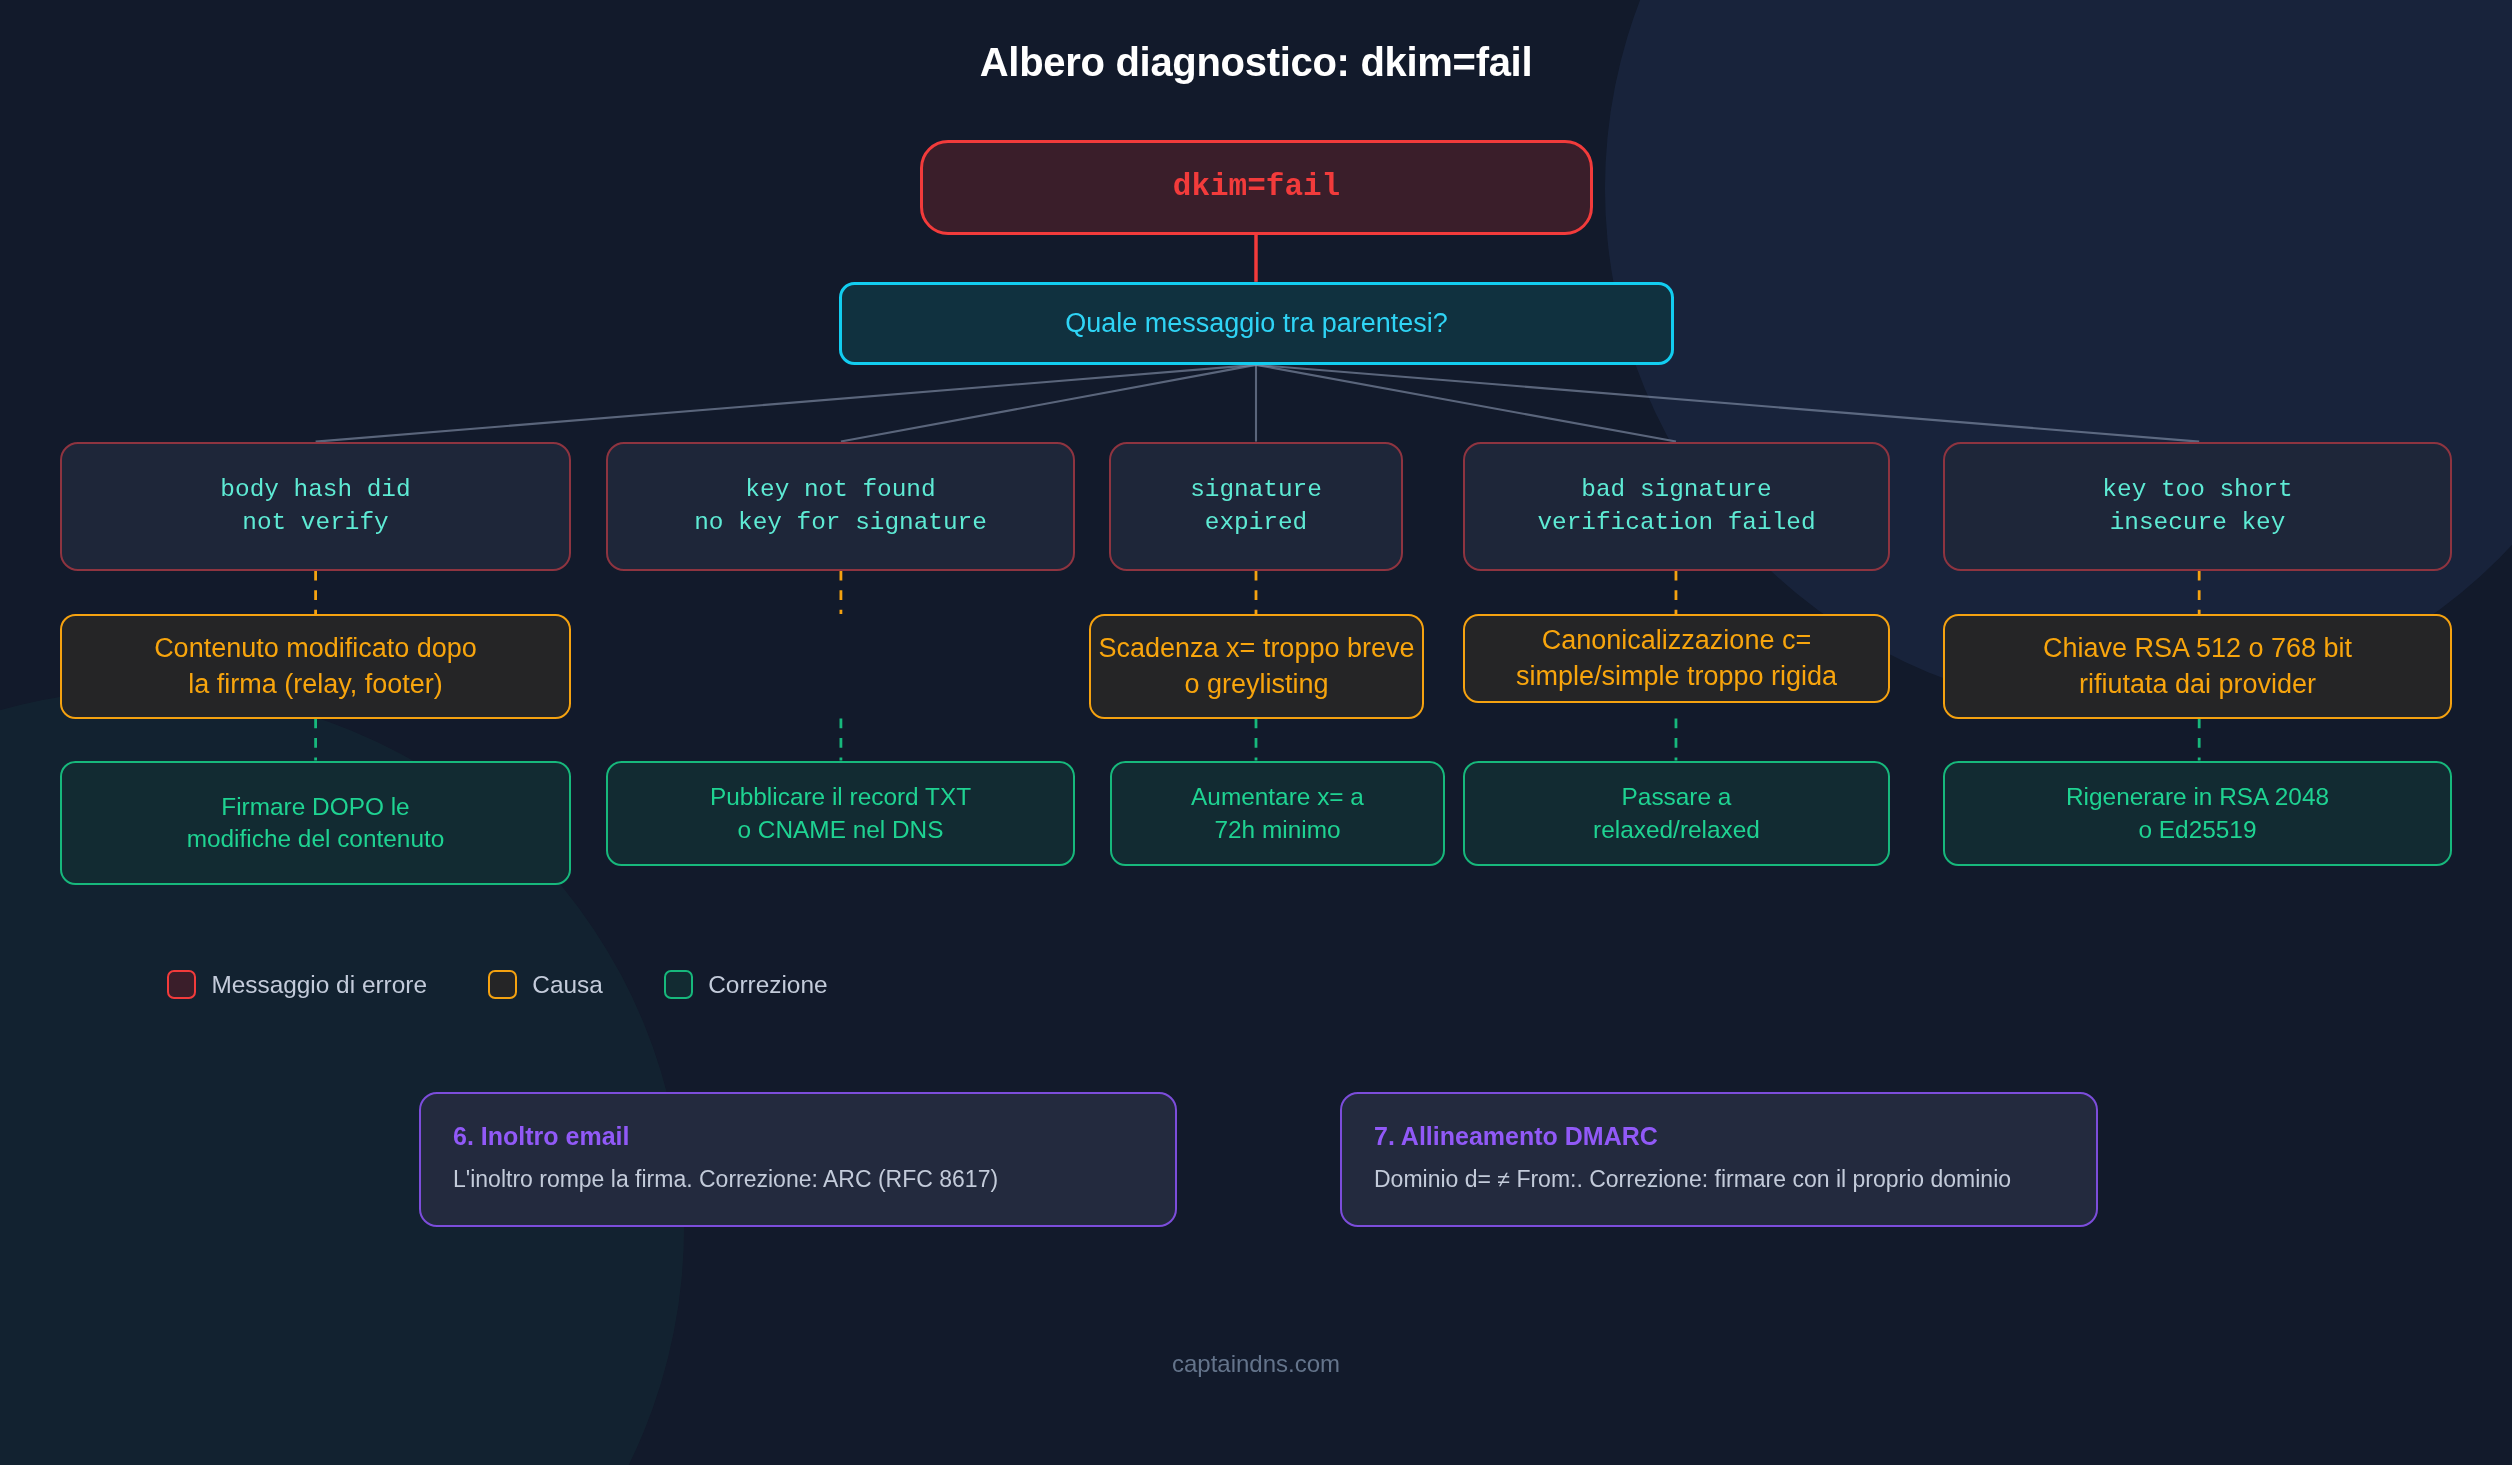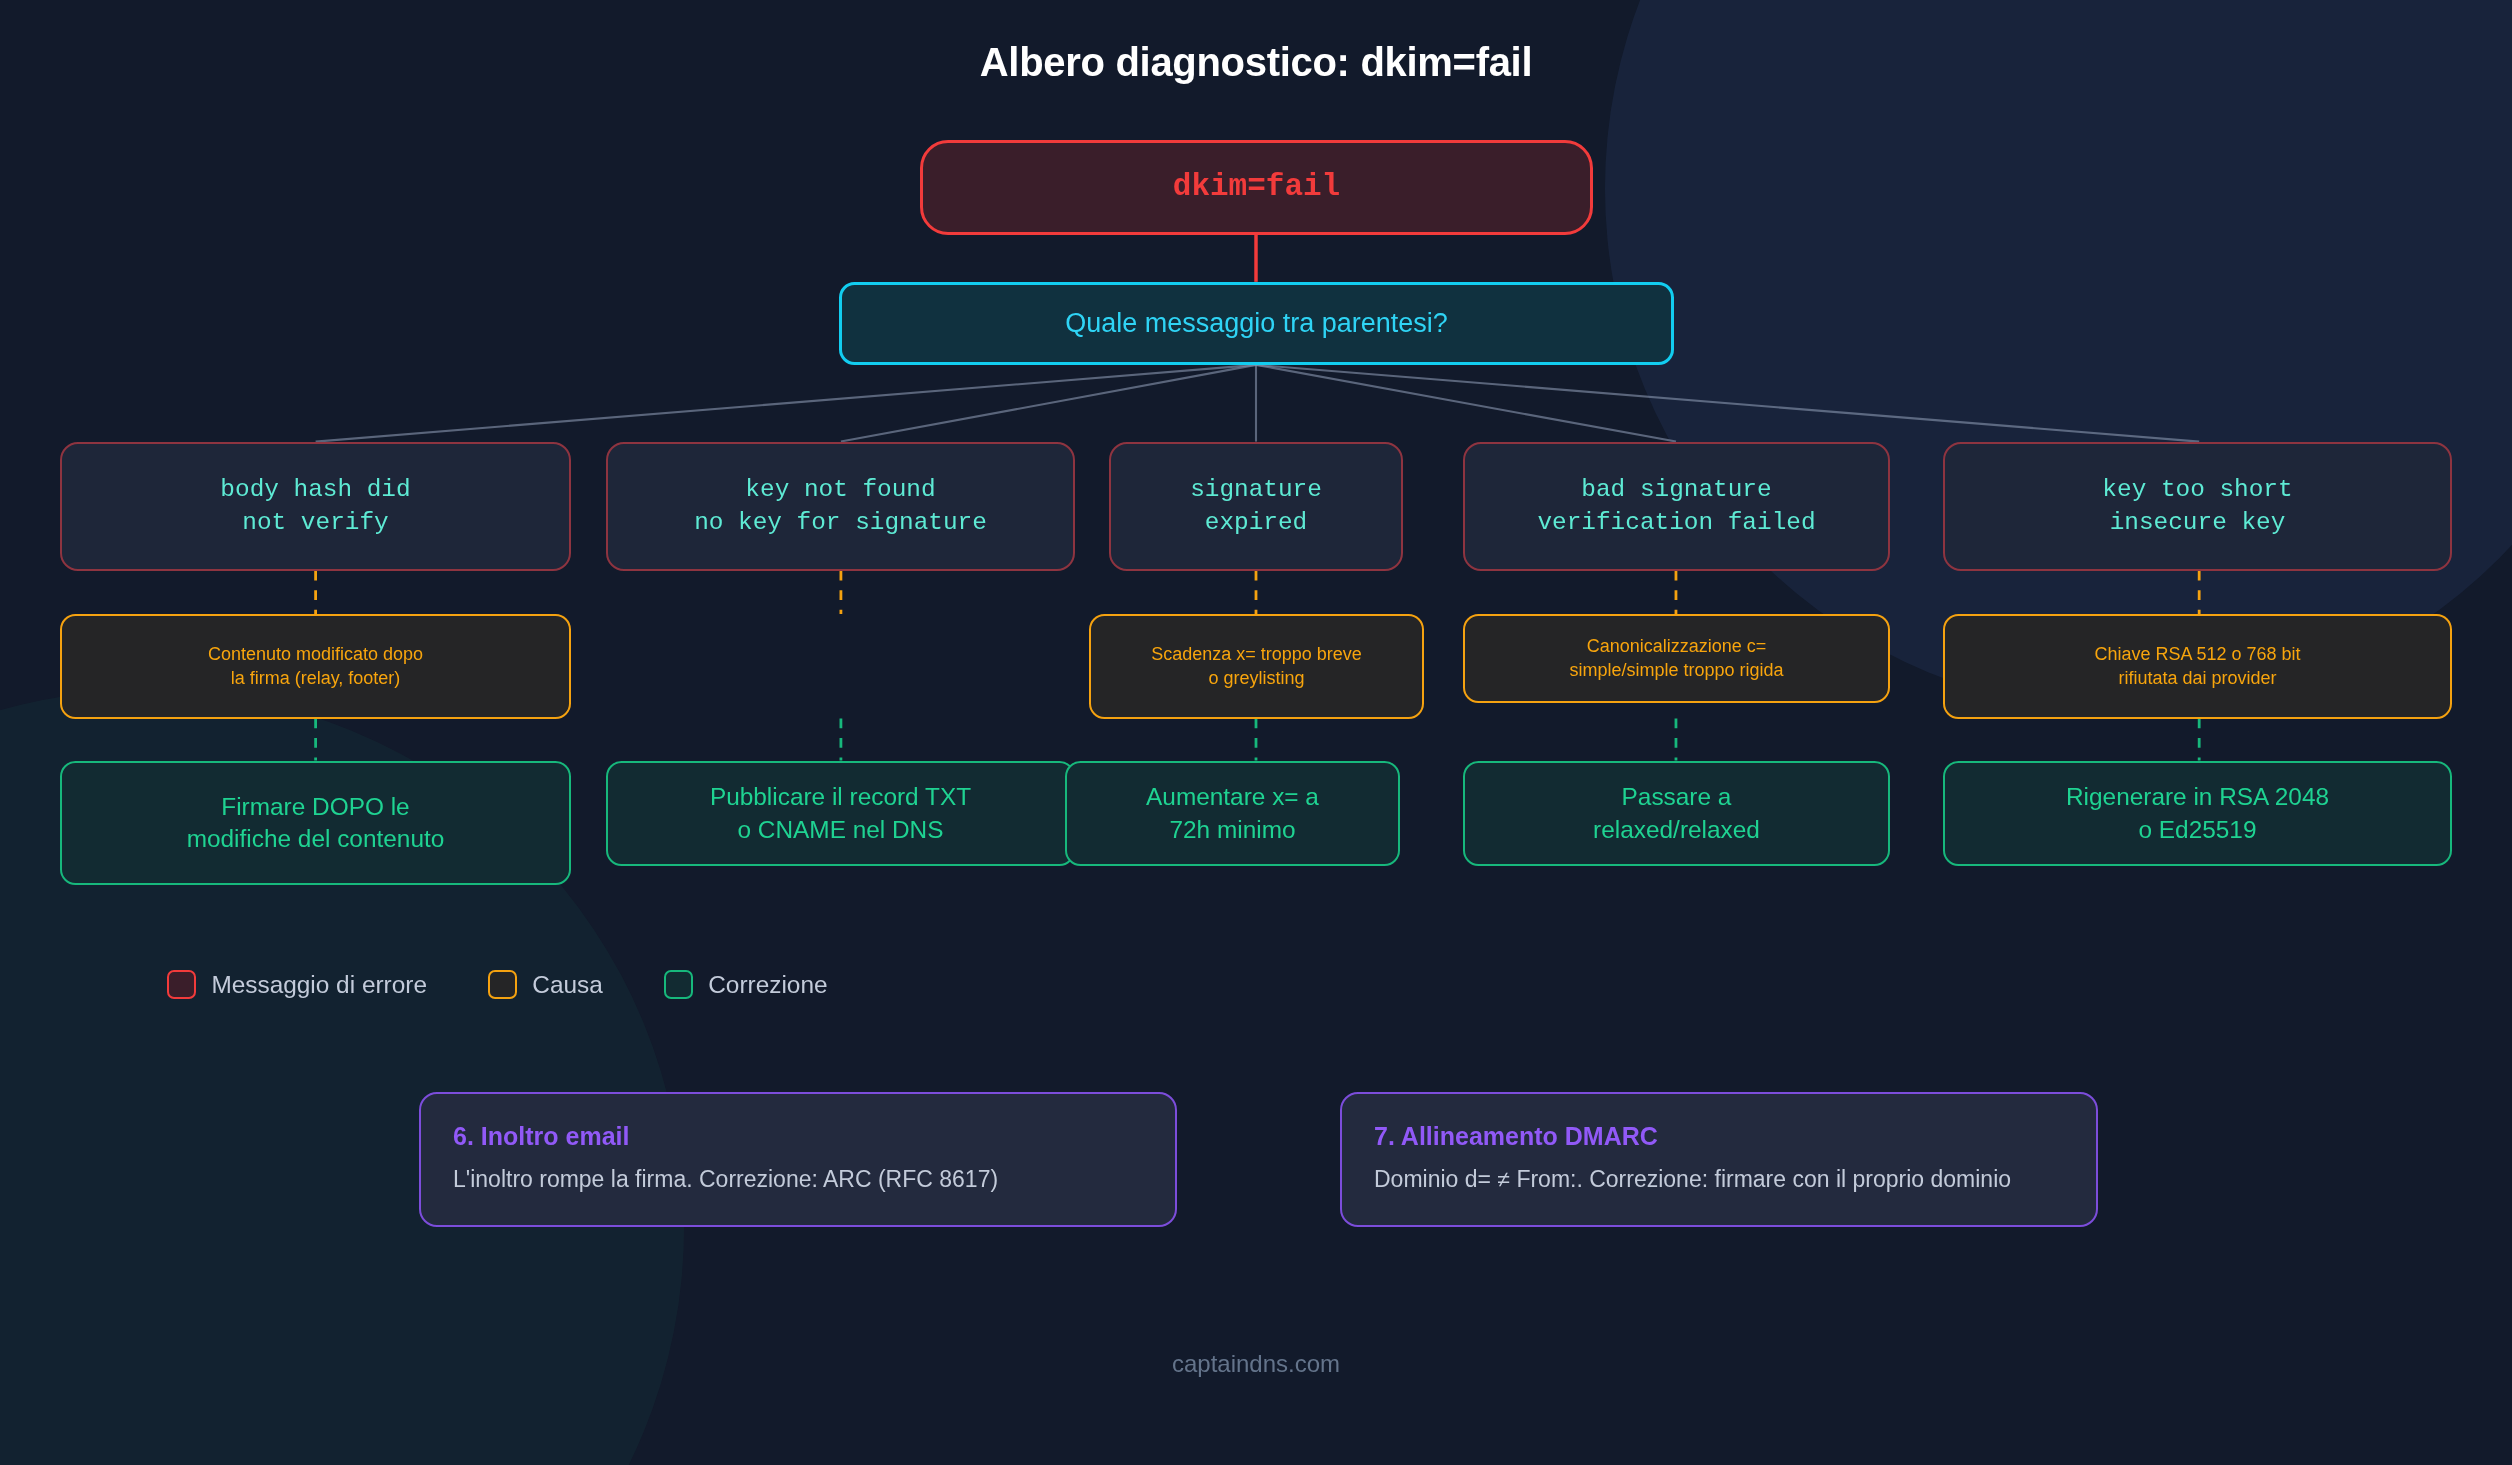--- a/index.html
+++ b/index.html
@@ -109,21 +109,21 @@
     color: #5eead4;
     font-family: "Liberation Mono", monospace;
     font-size: 24.4px;
     border-radius: 18px;
   }
 
   .node-cause {
     border: 2.1px solid #f5a210;
     background: #252526;
     color: #f8a50d;
-    font-size: 18px;
+    font-size: 27px;
     border-radius: 15.4px;
   }
 
   .node-fix {
     border: 2.1px solid #17b87c;
     background: #122b32;
     color: #1fd392;
     font-size: 24.4px;
     border-radius: 15.4px;
   }
@@ -263,21 +263,21 @@
       <div>signature</div>
       <div>expired</div>
     </div>
   </div>
   <div class="node node-cause" style="left:1089px; top:614px; width:335px; height:105px;">
     <div>
       <div>Scadenza x= troppo breve</div>
       <div>o greylisting</div>
     </div>
   </div>
-  <div class="node node-fix" style="left:1065px; top:761px; width:335px; height:105px;">
+  <div class="node node-fix" style="left:1110px; top:761px; width:335px; height:105px;">
     <div>
       <div>Aumentare x= a</div>
       <div>72h minimo</div>
     </div>
   </div>
 
   <div class="node node-error" style="left:1463px; top:442px; width:427px; height:129px;">
     <div>
       <div>bad signature</div>
       <div>verification failed</div>

